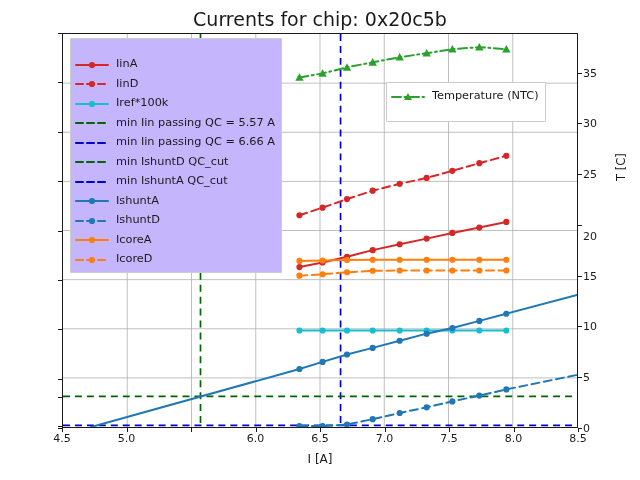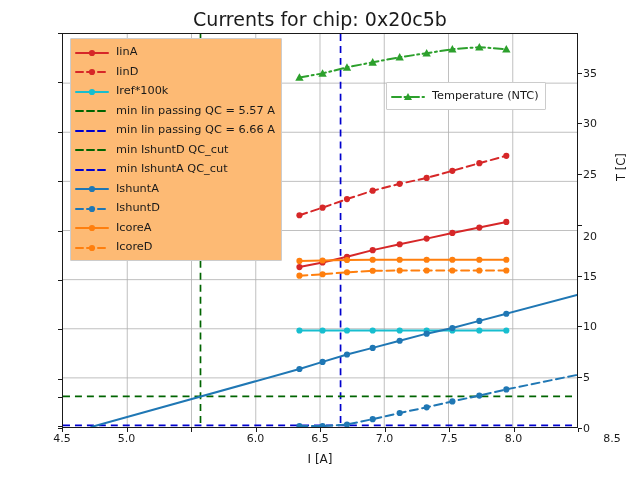--- a/index.html
+++ b/index.html
@@ -30,27 +30,27 @@
   .ytickR{
     position:absolute;left:583px;font-size:11px;color:#1a1a1a;
     text-align:left;white-space:nowrap;transform:translateY(-50%);
   }
   .xtick{
     position:absolute;top:432px;font-size:11px;color:#1a1a1a;
     text-align:center;transform:translateX(-50%);white-space:nowrap;
   }
   #legend{
     position:absolute;left:70px;top:38px;
-    background:#fdba74;border:0.8px solid #cccccc;border-radius:1px;
-    padding:3px 6px 3px 4px;
+    background:#c4b5fd;border:0.8px solid #cccccc;border-radius:1px;
+    padding:15px 6px 3px 4px;
   }
   #legend2{
     position:absolute;left:386px;top:82px;
     background:#ffffff;border:0.8px solid #cccccc;border-radius:1px;
-    padding:3px 6px 3px 4px;
+    padding:3px 6px 15px 4px;
   }
   .lg-row{display:flex;align-items:center;height:19.5px;}
   .lg-key{width:34px;height:14px;flex:0 0 34px;margin-right:7px;}
   .lg-txt{font-size:11.3px;color:#1a1a1a;white-space:nowrap;}
 </style>
 </head>
 <body>
 
 <div id="fig">
 
@@ -100,21 +100,21 @@
       <div class="xtick" style="left: 255.5px;">6.0</div>
       <div style="position: absolute; left: 255.5px; top: 428px; width: 1px; height: 4px; background: rgb(26, 26, 26);"></div>
       <div class="xtick" style="left: 320px;">6.5</div>
       <div style="position: absolute; left: 320px; top: 428px; width: 1px; height: 4px; background: rgb(26, 26, 26);"></div>
       <div class="xtick" style="left: 384.5px;">7.0</div>
       <div style="position: absolute; left: 384.5px; top: 428px; width: 1px; height: 4px; background: rgb(26, 26, 26);"></div>
       <div class="xtick" style="left: 449px;">7.5</div>
       <div style="position: absolute; left: 449px; top: 428px; width: 1px; height: 4px; background: rgb(26, 26, 26);"></div>
       <div class="xtick" style="left: 513.5px;">8.0</div>
       <div style="position: absolute; left: 513.5px; top: 428px; width: 1px; height: 4px; background: rgb(26, 26, 26);"></div>
-      <div class="xtick" style="left: 612px;">8.5</div>
+      <div class="xtick" style="left: 578px;">8.5</div>
       <div style="position: absolute; left: 578px; top: 428px; width: 1px; height: 4px; background: rgb(26, 26, 26);"></div>
     </div>
 
   <div id="plot">
     <svg id="svgwrap" viewBox="0 0 516 395" preserveAspectRatio="none">
         <g>
           <line x1="64.5" y1="0" x2="64.5" y2="395" stroke="#b0b0b0" stroke-width="0.8"></line>
           <line x1="129" y1="0" x2="129" y2="395" stroke="#b0b0b0" stroke-width="0.8"></line>
           <line x1="193.5" y1="0" x2="193.5" y2="395" stroke="#b0b0b0" stroke-width="0.8"></line>
           <line x1="258" y1="0" x2="258" y2="395" stroke="#b0b0b0" stroke-width="0.8"></line>

